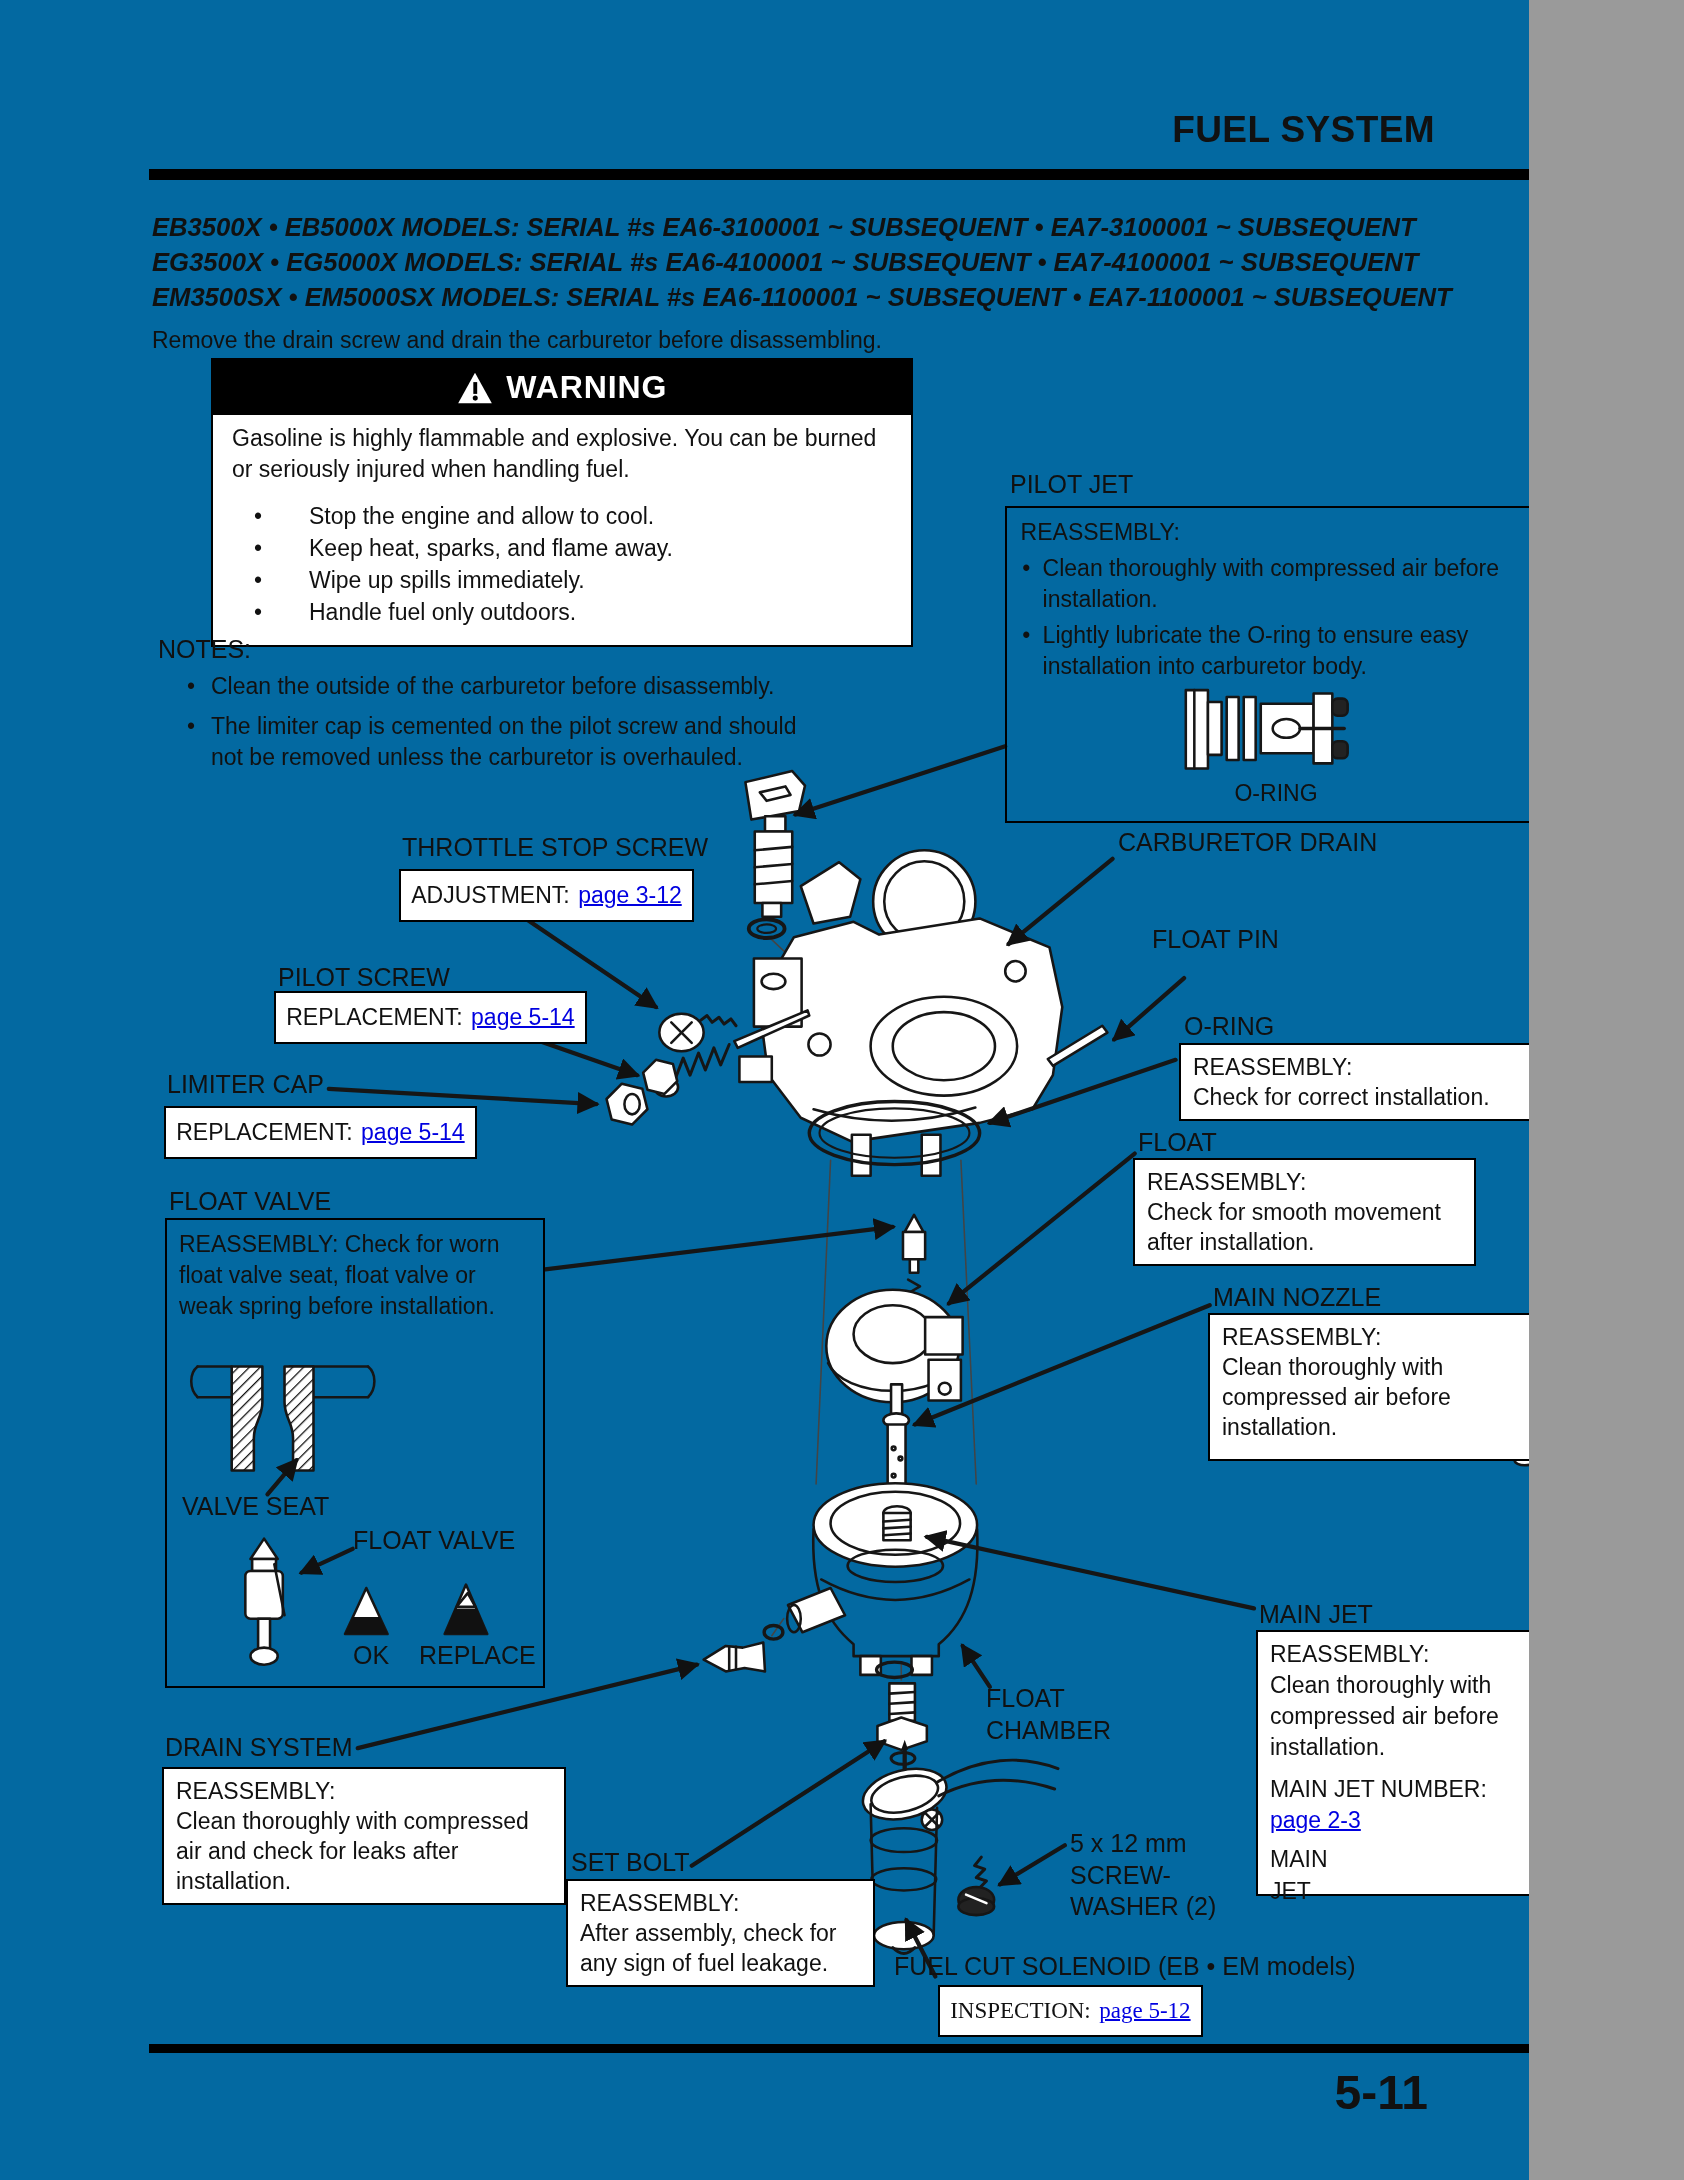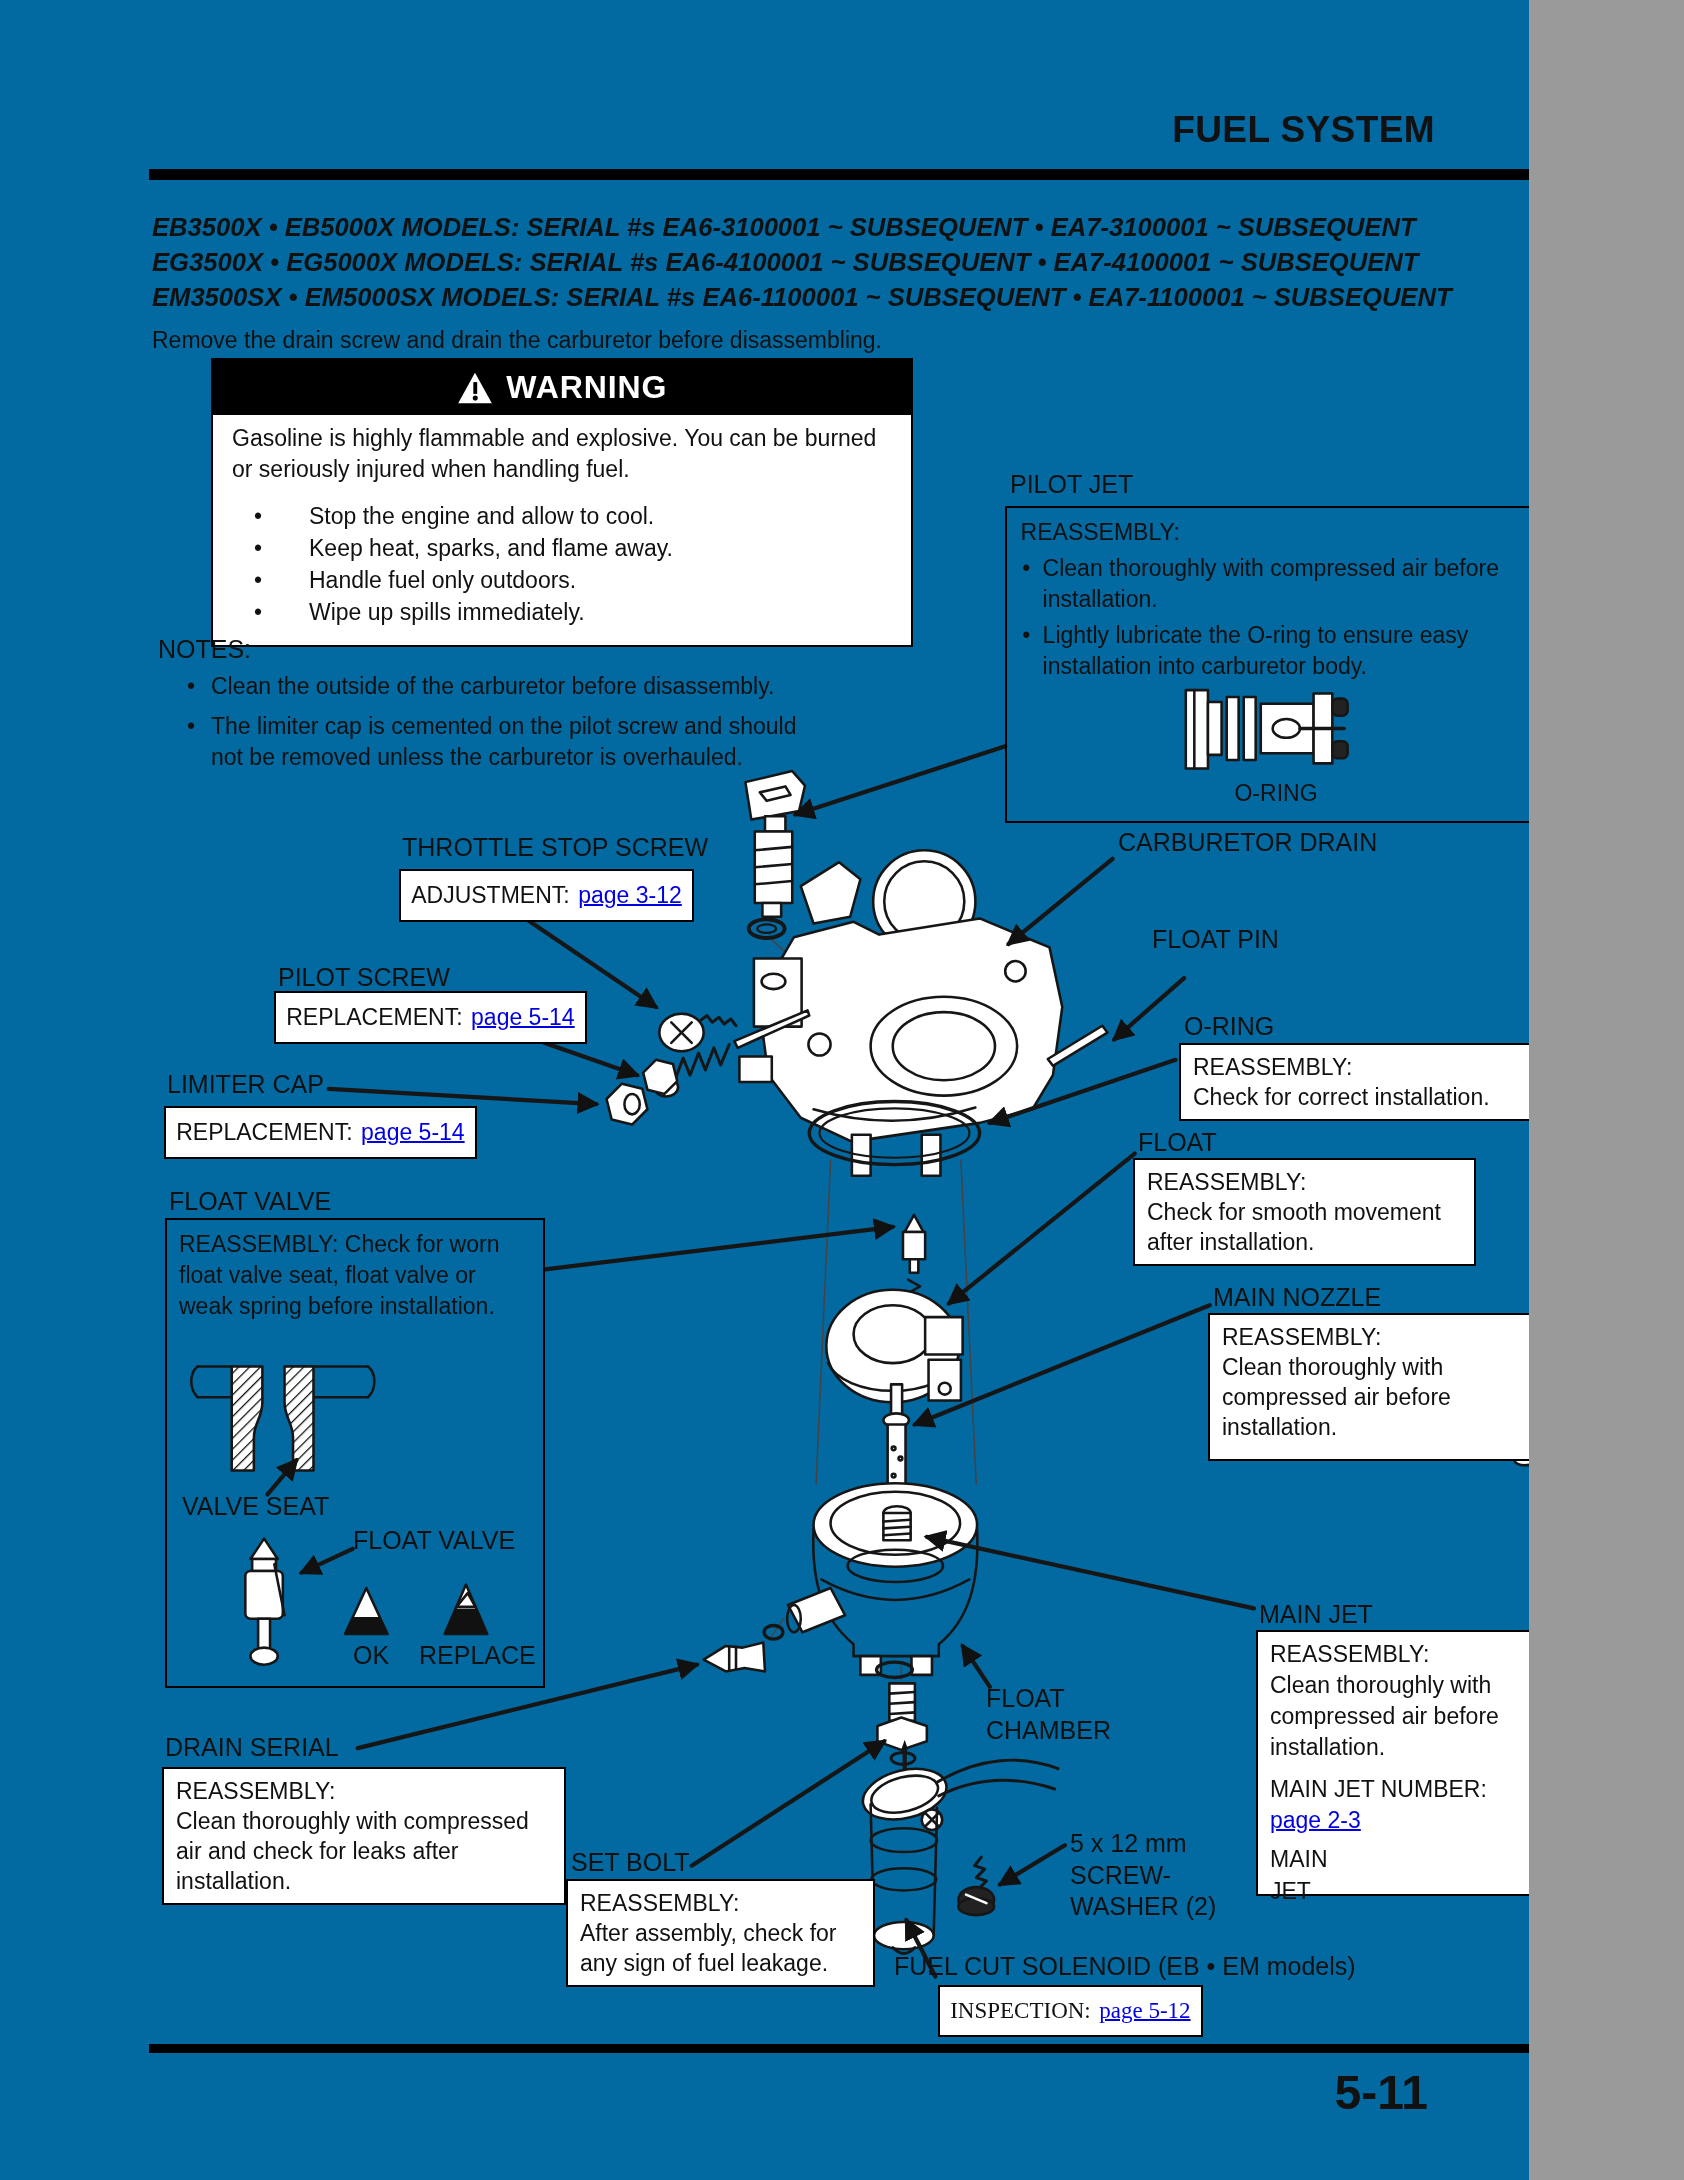--- a/index.html
+++ b/index.html
@@ -328,22 +328,22 @@
         <path d="M21 1 L41 37 L1 37 Z" fill="#fff"></path>
         <rect x="19" y="12" width="4.6" height="14" fill="#000"></rect>
         <circle cx="21.3" cy="31" r="3" fill="#000"></circle>
       </svg>
       <span>WARNING</span>
     </div>
     <div id="warning-body">
       <div id="warning-intro">Gasoline is highly flammable and explosive. You can be burned or seriously injured when handling fuel.</div>
       <div class="wbullet">Stop the engine and allow to cool.</div>
       <div class="wbullet">Keep heat, sparks, and flame away.</div>
+      <div class="wbullet">Wipe up spills immediately.</div>
       <div class="wbullet">Handle fuel only outdoors.</div>
-      <div class="wbullet">Wipe up spills immediately.</div>
     </div>
   </div>
 
   <div class="abs" id="notes-title">NOTES:</div>
   <div class="abs" id="notes-list">
     <div class="nbullet">Clean the outside of the carburetor before disassembly.</div>
     <div class="nbullet">The limiter cap is cemented on the pilot screw and should not be removed unless the carburetor is overhauled.</div>
   </div>
 
   <div class="abs lbl" style="top:470px;left:1010px;">PILOT JET</div>
@@ -412,21 +412,21 @@
     <span class="hd preline" style="margin-top:8.5px;">MAIN
 JET</span>
   </div>
 
   <div class="abs lbl preline" style="top:1683px;left:986px;">FLOAT
 CHAMBER</div>
   <div class="abs lbl preline" style="top:1828px;left:1070px;">5 x 12 mm
 SCREW-
 WASHER (2)</div>
 
-  <div class="abs lbl" style="top:1733px;left:165px;">DRAIN SERIAL</div>
+  <div class="abs lbl" style="top:1733px;left:165px;">DRAIN SYSTEM</div>
   <div class="abs bigbox" style="top:1767px;left:162px;width:376px;">
     <span class="hd">REASSEMBLY:</span>
     <span class="hd">Clean thoroughly with compressed air and check for leaks after installation.</span>
   </div>
 
   <div class="abs lbl" style="top:1848px;left:571px;">SET BOLT</div>
   <div class="abs bigbox" style="top:1879px;left:566px;width:281px;">
     <span class="hd">REASSEMBLY:</span>
     <span class="hd">After assembly, check for any sign of fuel leakage.</span>
   </div>

